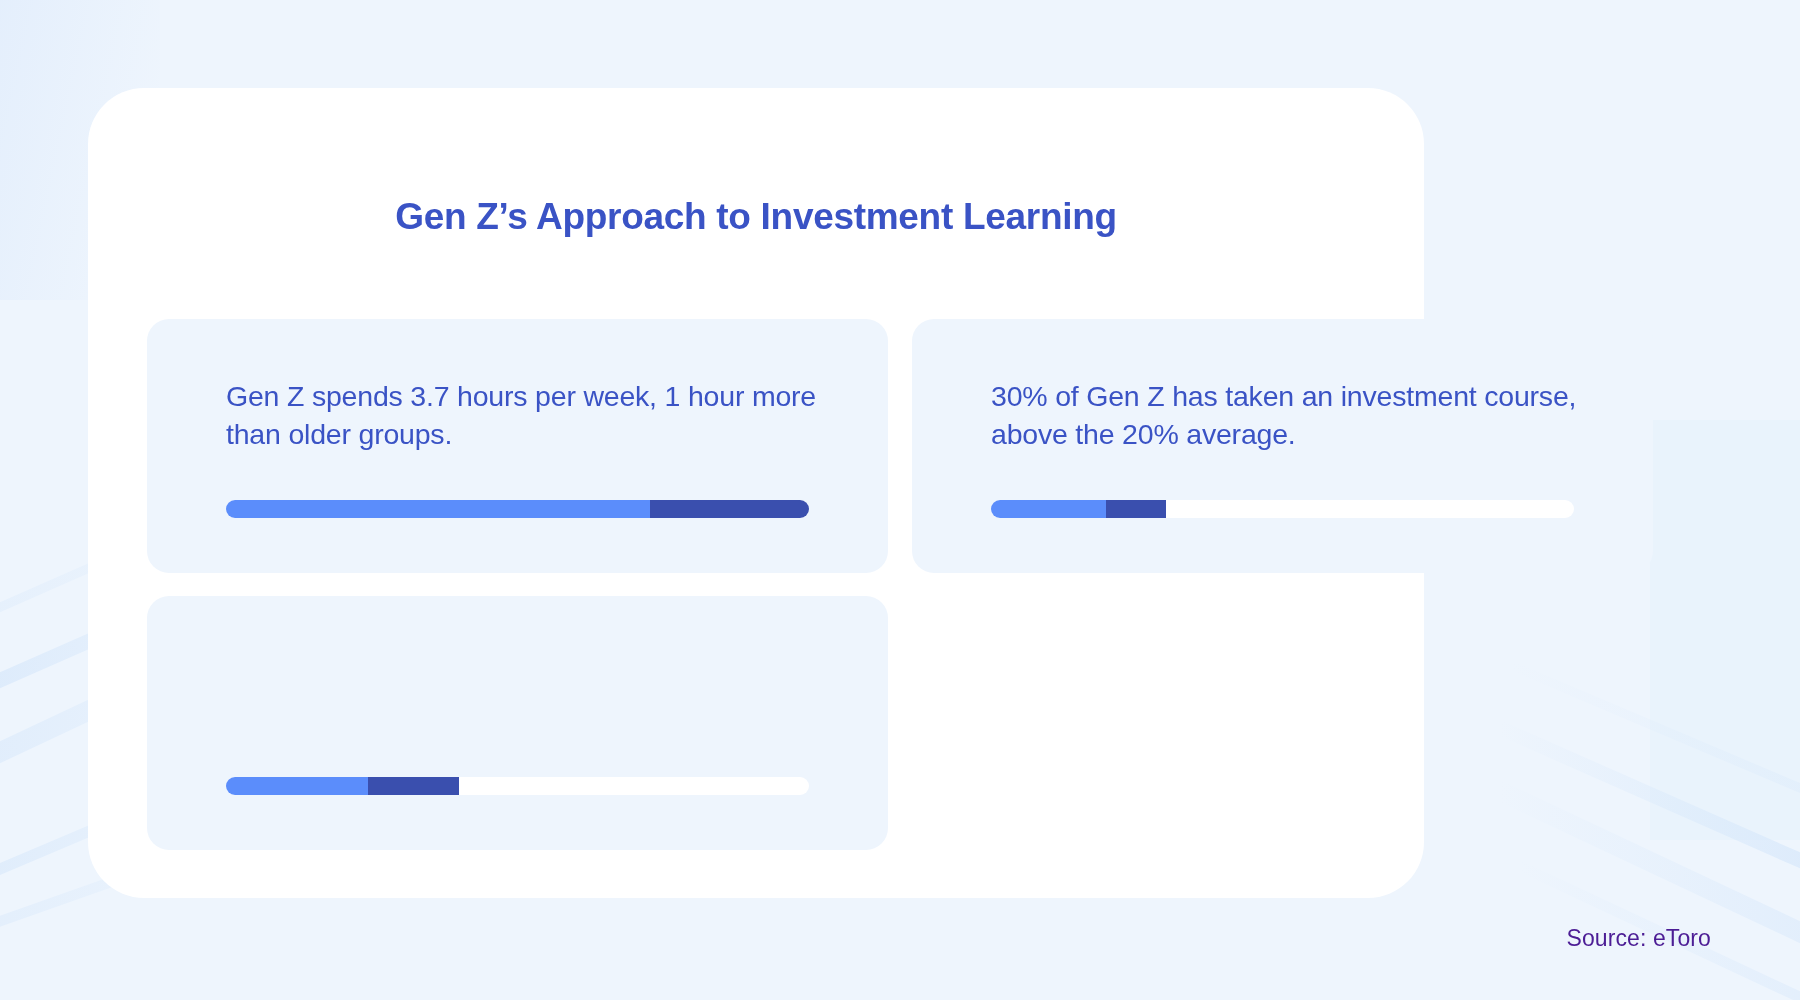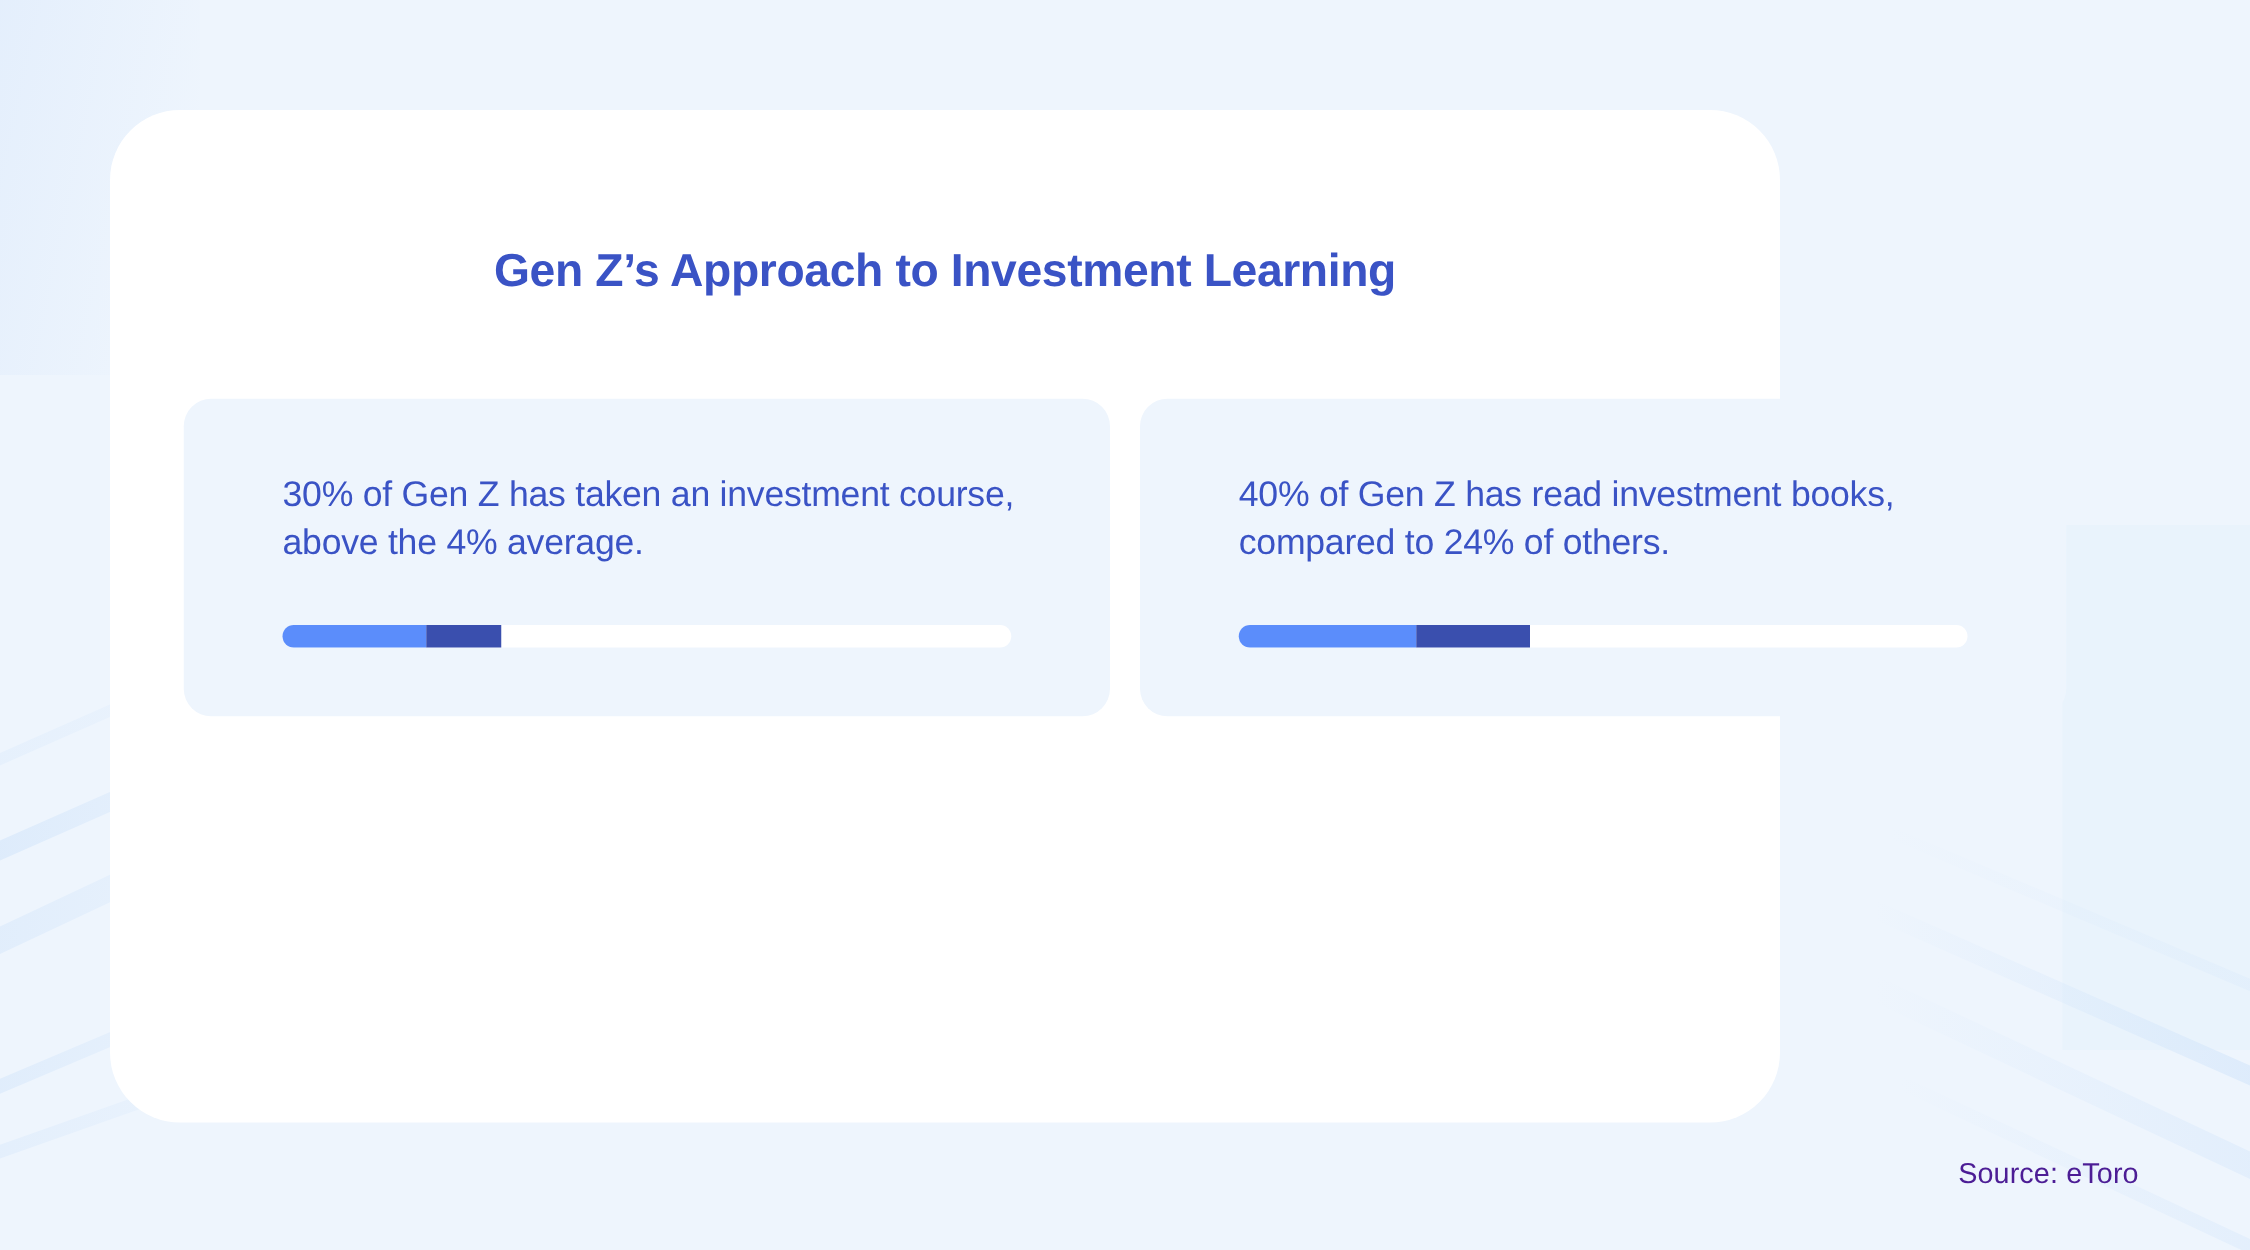--- a/index.html
+++ b/index.html
@@ -165,32 +165,39 @@
     <path d="M 1840 800 L 1510 660 L 1510 670 L 1840 810 Z" fill="url(#streakFadeR)" opacity="0.3"></path>
   </g>
 </svg>
 
 <div id="panel">
 
   <h1 id="chart-title">Gen Z’s Approach to Investment Learning</h1>
 
   <div id="card-grid">
 
-
     <div class="stat-card">
-      <div class="stat-text">30% of Gen Z has taken an investment course, above the 4% average.</div>
+      <div class="stat-text">Gen Z spends 3.7 hours per week, 1 hour more than older groups.</div>
+      <div class="bar-wrap">
+        <div class="bar-track"></div>
+        <div class="bar-seg bar-seg-primary" style="width:72.7%"></div>
+        <div class="bar-seg bar-seg-secondary tail-round" style="left:72.7%;width:27.3%"></div>
+      </div>
+    </div>
+
+    <div class="stat-card">
+      <div class="stat-text">30% of Gen Z has taken an investment course, above the 20% average.</div>
       <div class="bar-wrap">
         <div class="bar-track"></div>
         <div class="bar-seg bar-seg-primary" style="width:19.8%"></div>
         <div class="bar-seg bar-seg-secondary" style="left:19.8%;width:10.2%"></div>
       </div>
     </div>
 
     <div class="stat-card">
-      <div class="stat-text">40% of Gen Z has read investment books, compared to 24% of others.</div>
       <div class="bar-wrap">
         <div class="bar-track"></div>
         <div class="bar-seg bar-seg-primary" style="width:24.4%"></div>
         <div class="bar-seg bar-seg-secondary" style="left:24.4%;width:15.6%"></div>
       </div>
     </div>
 
 
   </div>
 </div>

